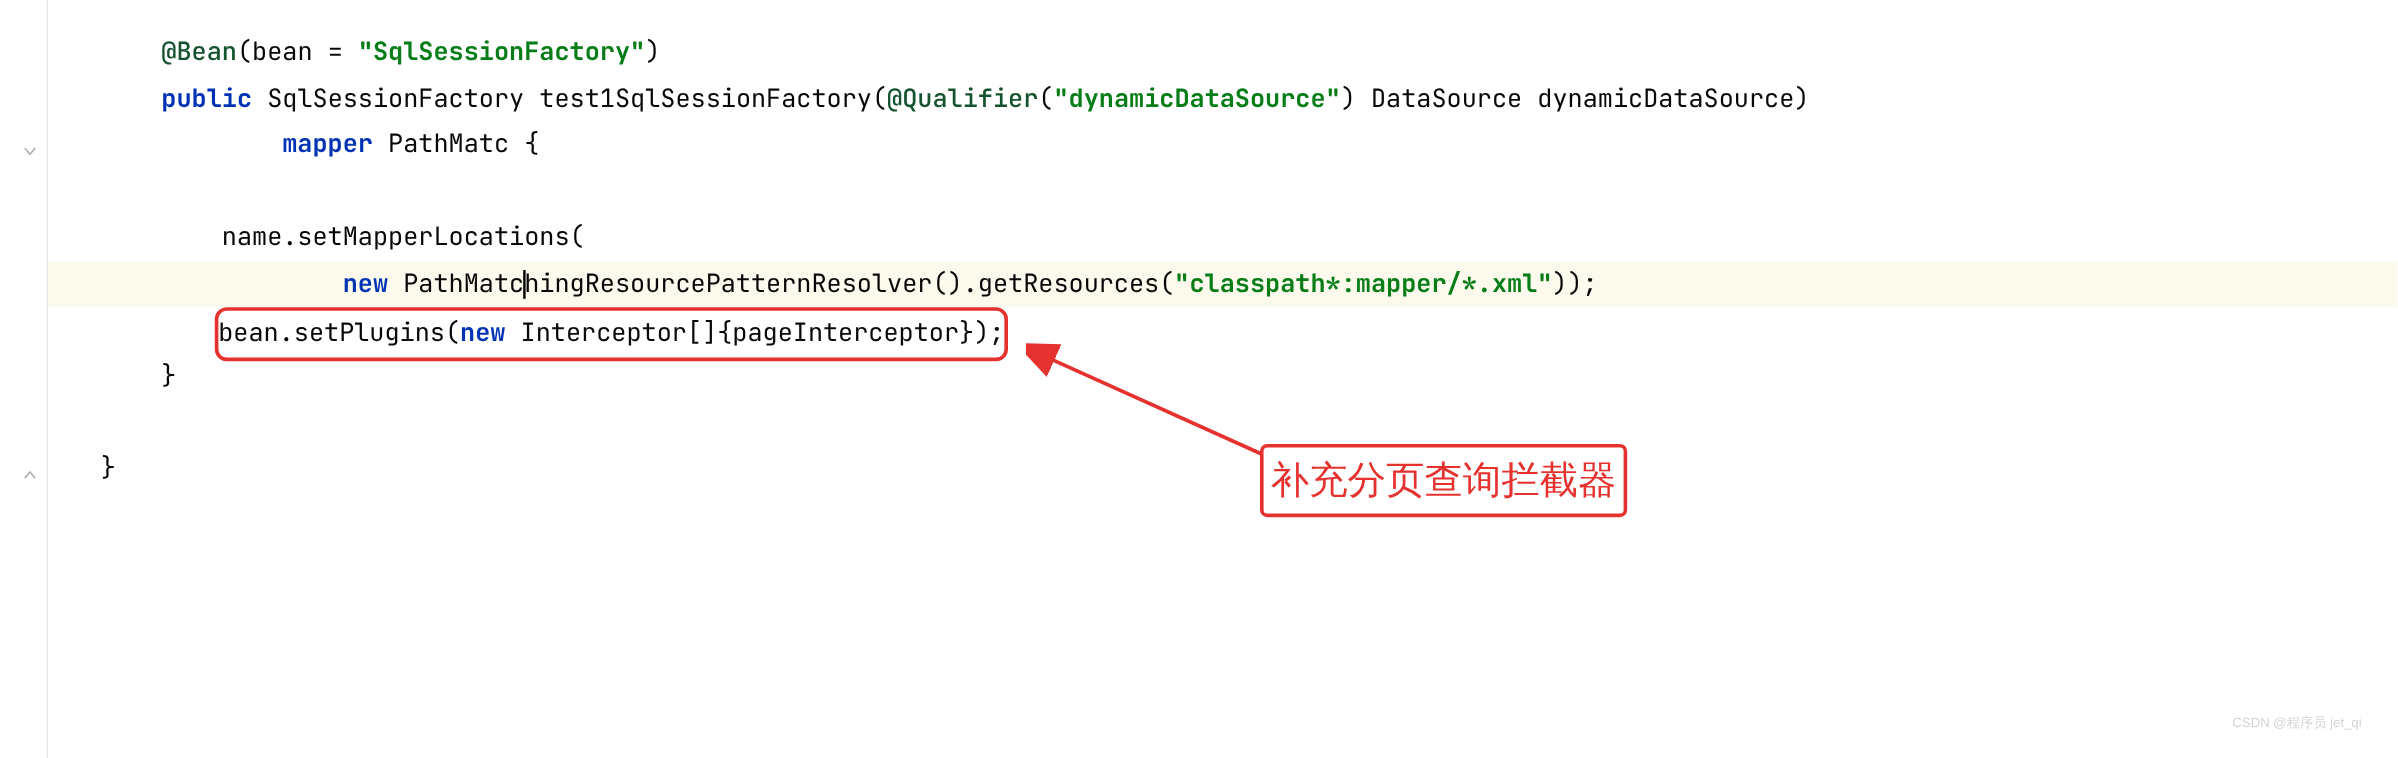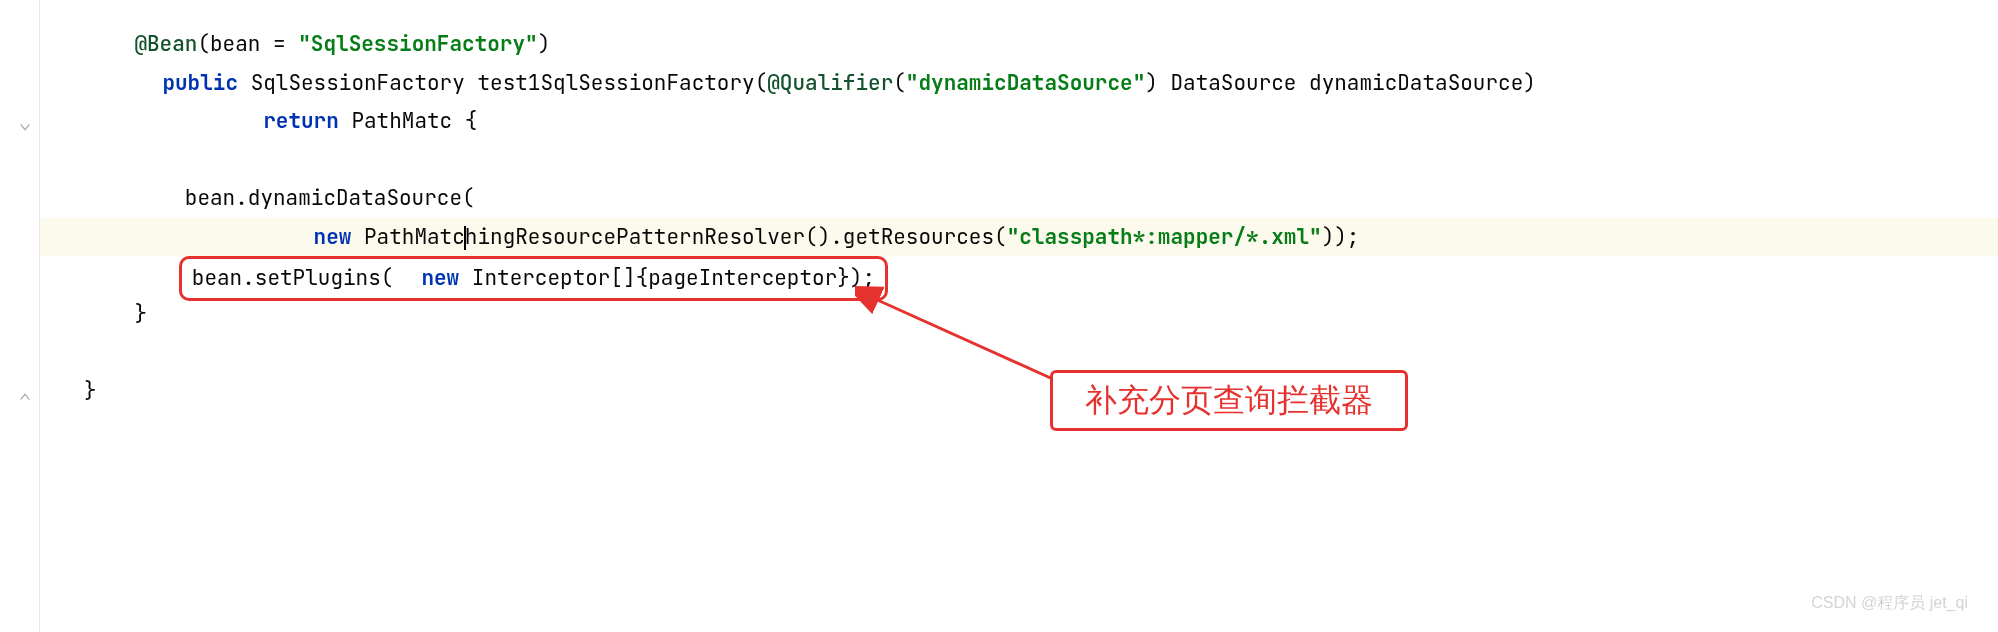--- a/index.html
+++ b/index.html
@@ -42,25 +42,25 @@
     .highlighted-line {
       background: #fcfaed;
       margin-left: -44px;
       padding-left: 44px;
       width: calc(100% + 44px);
     }
     .box-highlight {
       display: inline-block;
       border: 3px solid #e6322f;
       border-radius: 10px;
-      padding: 0 10px;
+      padding: 0 0;
       margin-left: -6px;
     }
     .kw-annotation { color: #14532d; font-weight: 500; }
-    .kw-keyword { color: #0033b3; font-weight: bold; margin-left: 28px; }
+    .kw-keyword { color: #0033b3; font-weight: bold; }
     .kw-string { color: #067d17; font-weight: bold; }
     .kw-normal { color: #000000; }
     .kw-black { color: #080808; }
     .cursor {
       display: inline-block;
       width: 2px;
       height: 24px;
       background: #000;
       vertical-align: middle;
       position: relative;
@@ -77,40 +77,40 @@
     .fold-marker svg {
       width: 14px;
       height: 14px;
     }
     .annotation-box {
       position: absolute;
       left: 1050px;
       top: 370px;
       border: 3px solid #e6322f;
       border-radius: 6px;
-      padding: 8px 32px;
+      padding: 8px 6px;
       font-size: 32px;
       color: #e6322f;
       background: #ffffff;
       font-family: 'Microsoft YaHei', 'SimHei', sans-serif;
       font-weight: 500;
     }
     .arrow-svg {
       position: absolute;
       left: 855px;
       top: 280px;
       width: 220px;
       height: 120px;
       pointer-events: none;
     }
     .watermark {
       position: absolute;
       right: 30px;
       bottom: 10px;
-      font-size: 16px;
+      font-size: 11px;
       color: #d4d4d4;
       font-family: Arial, sans-serif;
     }
   </style>
 </head>
 <body>
 
 <div class="gutter">
   <div class="fold-marker" style="top:108px;">
     <svg viewBox="0 0 16 16">
@@ -122,26 +122,26 @@
         <path d="M3 11 L8 5 L13 11" stroke="#adadad" stroke-width="1.5" fill="none"></path>
       </svg>
   </div>
 </div>
 
 <div class="code-area">
   <div class="code-line"><span class="kw-normal">    </span><span class="kw-annotation">@Bean</span><span class="kw-black">(</span><span class="kw-black">bean</span><span class="kw-black"> = </span><span class="kw-string">"SqlSessionFactory"</span><span class="kw-black">)</span></div>
 
   <div class="code-line"><span class="kw-normal">    </span><span class="kw-keyword">public</span><span> </span><span class="kw-black">SqlSessionFactory</span><span> </span><span class="kw-black">test1SqlSessionFactory(</span><span class="kw-annotation">@Qualifier</span><span class="kw-black">(</span><span class="kw-string">"dynamicDataSource"</span><span class="kw-black">)</span><span class="kw-black"> DataSource dynamicDataSource)</span></div>
 
-  <div class="code-line"><span class="kw-normal">            </span><span class="kw-keyword">return</span><span> </span><span class="kw-black">PathMatc {</span></div>
+  <div class="code-line"><span class="kw-normal">            </span><span class="kw-keyword">mapper</span><span> </span><span class="kw-black">PathMatc {</span></div>
 
 
   <div class="code-line"><span class="kw-normal">        </span></div>
 
-  <div class="code-line"><span class="kw-normal">        </span><span class="kw-black">bean.dynamicDataSource(</span></div>
+  <div class="code-line"><span class="kw-normal">        </span><span class="kw-black">name.setMapperLocations(</span></div>
 
   <div class="code-line highlighted-line"><span class="kw-normal">                </span><span class="kw-keyword">new</span><span class="kw-black"> PathMatc</span><span class="cursor"></span><span class="kw-black">hingResourcePatternResolver().getResources(</span><span class="kw-string">"classpath*:mapper/*.xml"</span><span class="kw-black">));</span></div>
 
   <div class="code-line"><span class="kw-normal">        </span><span class="box-highlight"><span class="kw-black">bean.setPlugins(</span><span class="kw-keyword">new</span><span class="kw-black"> Interceptor[]{pageInterceptor});</span></span></div>
 
 
   <div class="code-line"><span class="kw-normal">    </span><span class="kw-black">}</span></div>
 
   <div class="code-line"><span class="kw-black"></span></div>
 

